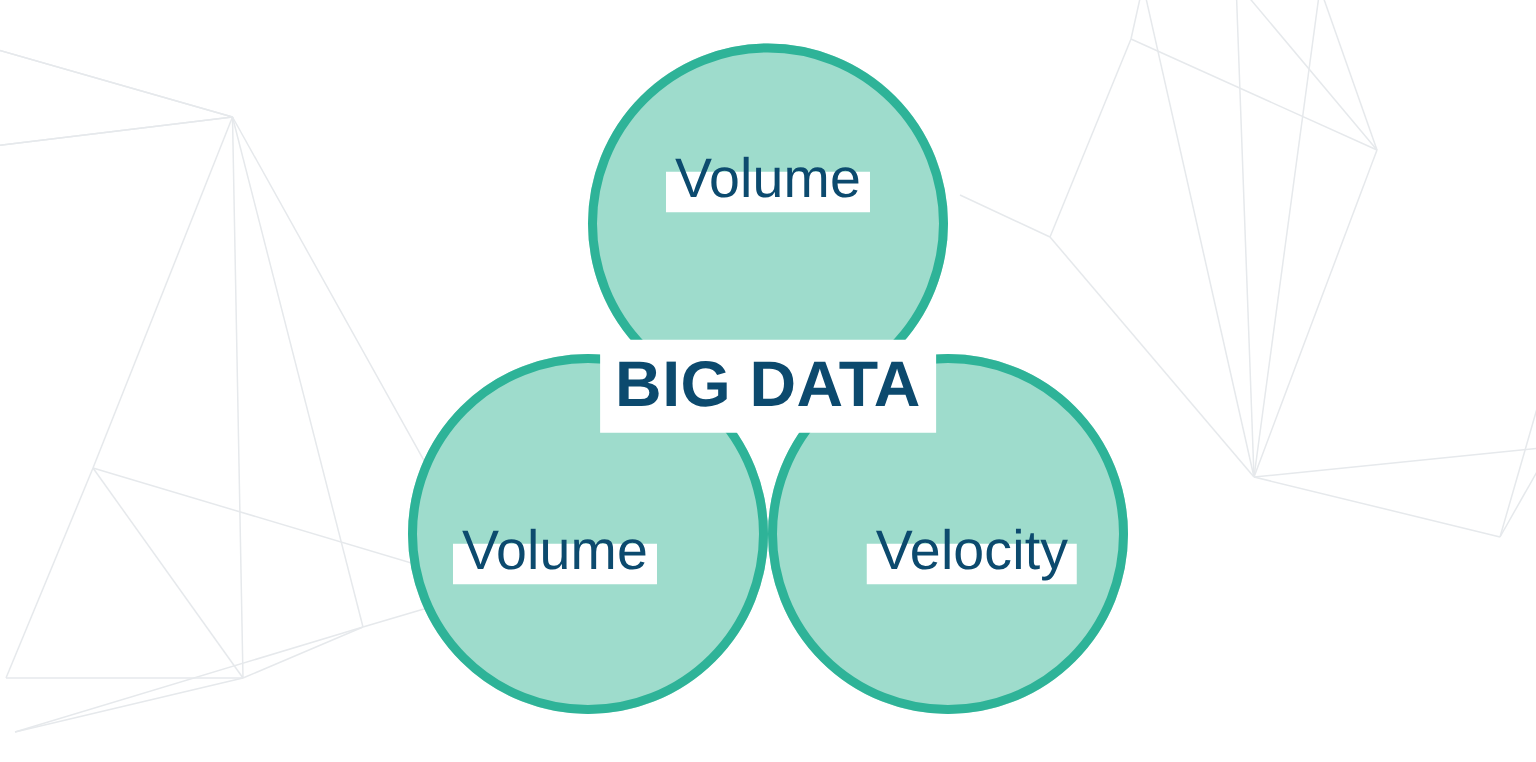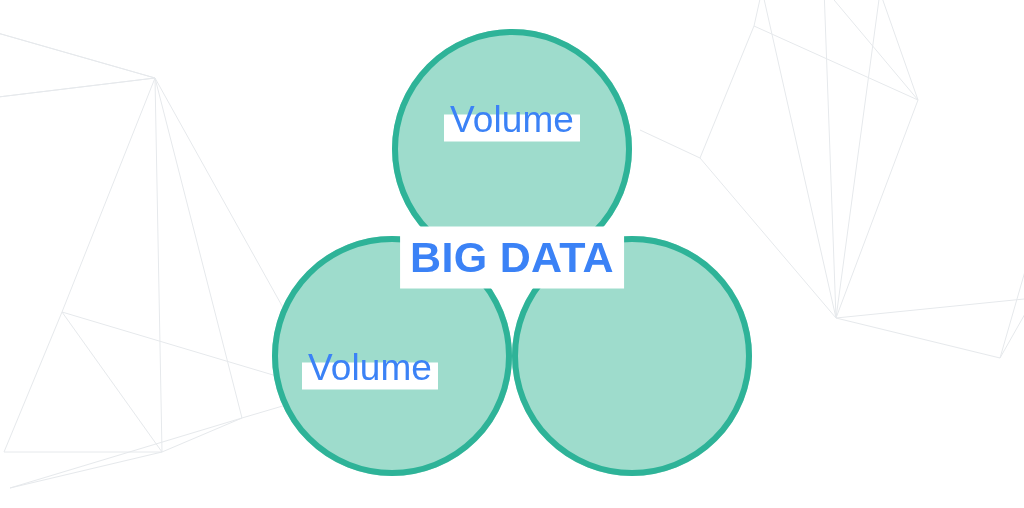--- a/index.html
+++ b/index.html
@@ -36,21 +36,21 @@
     position: absolute;
     inset: 0;
     width: 1024px;
     height: 508px;
     pointer-events: none;
   }
   .vlabel {
     position: absolute;
     transform: translate(-50%, -50%);
     white-space: nowrap;
-    color: #3b82f6;
+    color: #0c4a6e;
     line-height: 1;
     pointer-events: auto;
   }
   .vlabel .hl {
     position: relative;
     display: inline-block;
     padding: 0 6px;
   }
   .vlabel .hl::before {
     content: "";
@@ -178,15 +178,18 @@
     </div>
 
     <div class="vlabel lbl-center" style="left:512px; top:257px;">
       <span class="hl"><span>BIG DATA</span></span>
     </div>
 
     <div class="vlabel lbl-corner" style="left:370px; top:367px;">
       <span class="hl"><span>Volume</span></span>
     </div>
 
+    <div class="vlabel lbl-corner" style="left:648px; top:367px;">
+      <span class="hl"><span>Velocity</span></span>
+    </div>
 
   </div>
 </div>
 
 </body></html>

